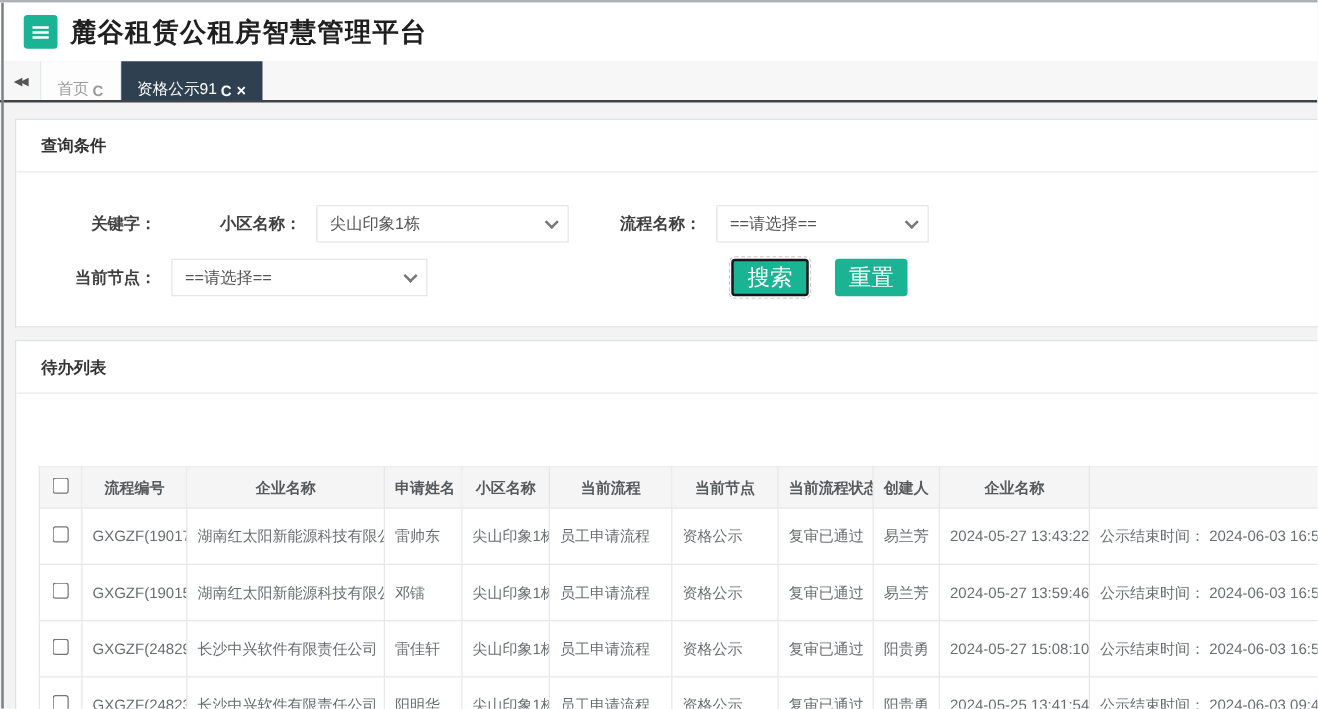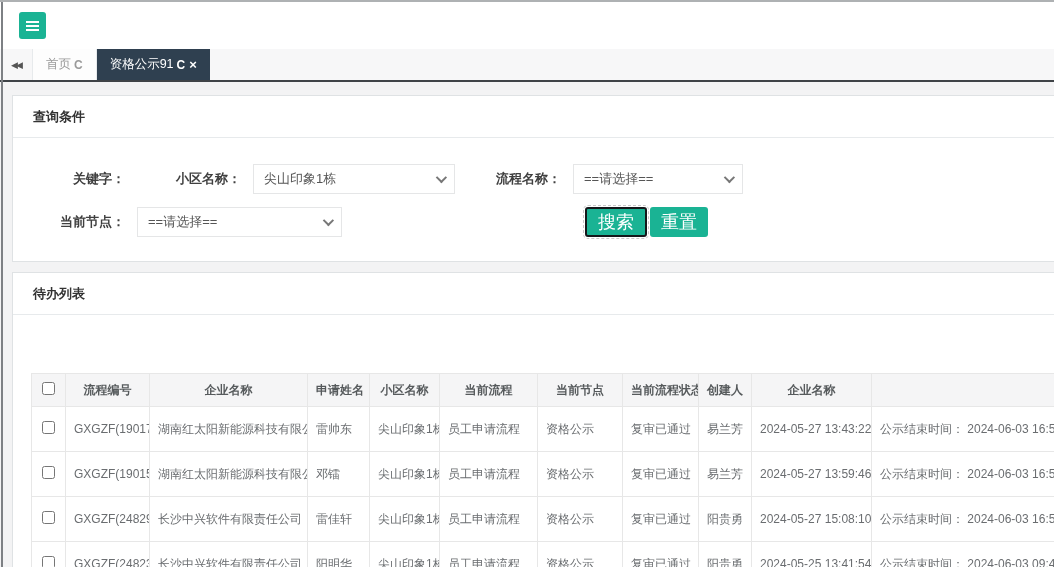--- a/index.html
+++ b/index.html
@@ -12,21 +12,21 @@
   .topbar { height:47px; background:#ffffff; display:flex; align-items:center; padding-left:19px; }
   .menu-btn { width:27px; height:27px; border-radius:3px; background:#1ab394; display:flex;
               align-items:center; justify-content:center; cursor:pointer; flex:0 0 auto; }
   .burger { width:13px; height:2px; background:#ffffff; box-shadow:0 -4px 0 #ffffff, 0 4px 0 #ffffff; display:block; }
   .app-title { margin-left:10px; font-size:21px; font-weight:700; color:#1f1f1f; letter-spacing:1px; }
 
   
   .tabbar { height:33px; background:#f7f7f8; border-bottom:2px solid #3f4347; display:flex; align-items:stretch; }
   .collapse-btn { width:32px; display:flex; align-items:center; justify-content:center; color:#555;
                   font-size:9px; letter-spacing:-2px; cursor:pointer; }
-  .tab { display:flex; align-items:center; padding:0 13px; font-size:12.5px; color:#9a9a9a; cursor:pointer; gap:3px; }
+  .tab { display:flex; align-items:flex-end; padding:0 13px; font-size:12.5px; color:#9a9a9a; cursor:pointer; gap:3px; }
   .tab.home { background:#fdfdfd; border-left:1px solid #e7eaec; border-right:1px solid #e7eaec; }
   .tab .refresh { font-weight:700; font-size:12px; }
   .tab.active { background:#2f4050; color:#ffffff; }
   .tab.active .refresh, .tab.active .close { color:#ffffff; font-weight:700; }
   .tab .close { font-size:13px; margin-left:1px; }
 
   
   .content { padding:13px 0 0 12px; height:483px; }
   .panel { background:#ffffff; border:1px solid #dfe2e4; border-right:none; width:1060px; }
   .panel-title { font-size:13px; font-weight:700; color:#333; padding:12px 20px 11px; border-bottom:1px solid #e7eaec; }
@@ -46,40 +46,41 @@
   .select .sel-val { flex:1 1 auto; white-space:nowrap; overflow:hidden; }
   .chev { width:8px; height:8px; border-right:2px solid #777; border-bottom:2px solid #777;
           transform:rotate(45deg) translateY(-2px); flex:0 0 auto; margin-left:8px; }
   .select.community { width:202px; }
   .select.process { width:170px; }
   .select.node { width:205px; }
 
   .btn { height:30px; border:none; border-radius:3px; background:#1ab394; color:#fff; font-size:18px;
          padding:0 11px; cursor:pointer; font-family:"Liberation Sans", sans-serif; }
   .btn.search { margin-left:243px; border:2px solid #15181b; outline:1px dashed #c9c9c9; outline-offset:1px; }
-  .btn.reset { margin-left:3px; }
+  .btn.reset { margin-left:21px; }
 
   .panel.todo { margin-top:10px; height:306px; }
   .table-wrap { margin:58px 0 0 18px; }
   table { border-collapse:collapse; table-layout:fixed; width:1300px; font-size:12px; color:#6a6d70; }
   th, td { border:1px solid #e7e7e7; padding:0 8px; overflow:hidden; white-space:nowrap; }
   thead th { height:33px; background:#f5f5f6; color:#565a5c; font-weight:700; text-align:center; font-size:12px; }
   tbody td { height:45px; background:#fff; }
   td.ck, th.ck { text-align:center; padding:0; }
   input[type="checkbox"] { width:13px; height:13px; cursor:pointer; }
 </style>
 </head>
 <body>
 
 <div class="page-left-edge"></div>
 
 <header class="topbar">
   <div class="menu-btn">
     <span class="burger"></span>
   </div>
+  <h1 class="app-title">麓谷租赁公租房智慧管理平台</h1>
 </header>
 
 <nav class="tabbar">
   <div class="collapse-btn">
     <span>◀◀</span>
   </div>
   <div class="tab home">
     <span>首页</span>
     <span class="refresh">C</span>
   </div>

